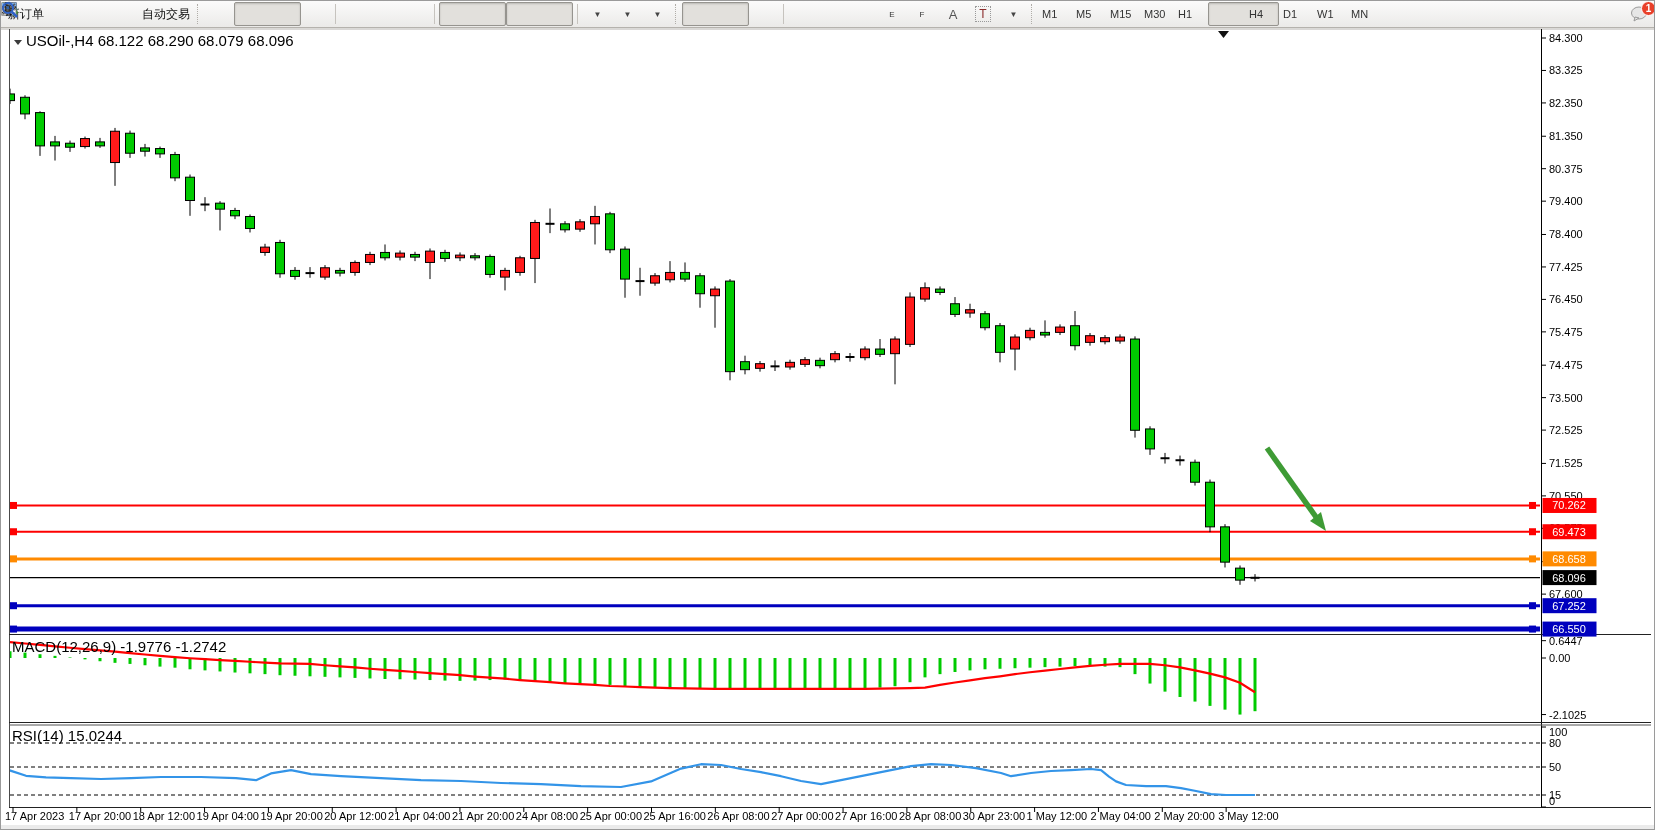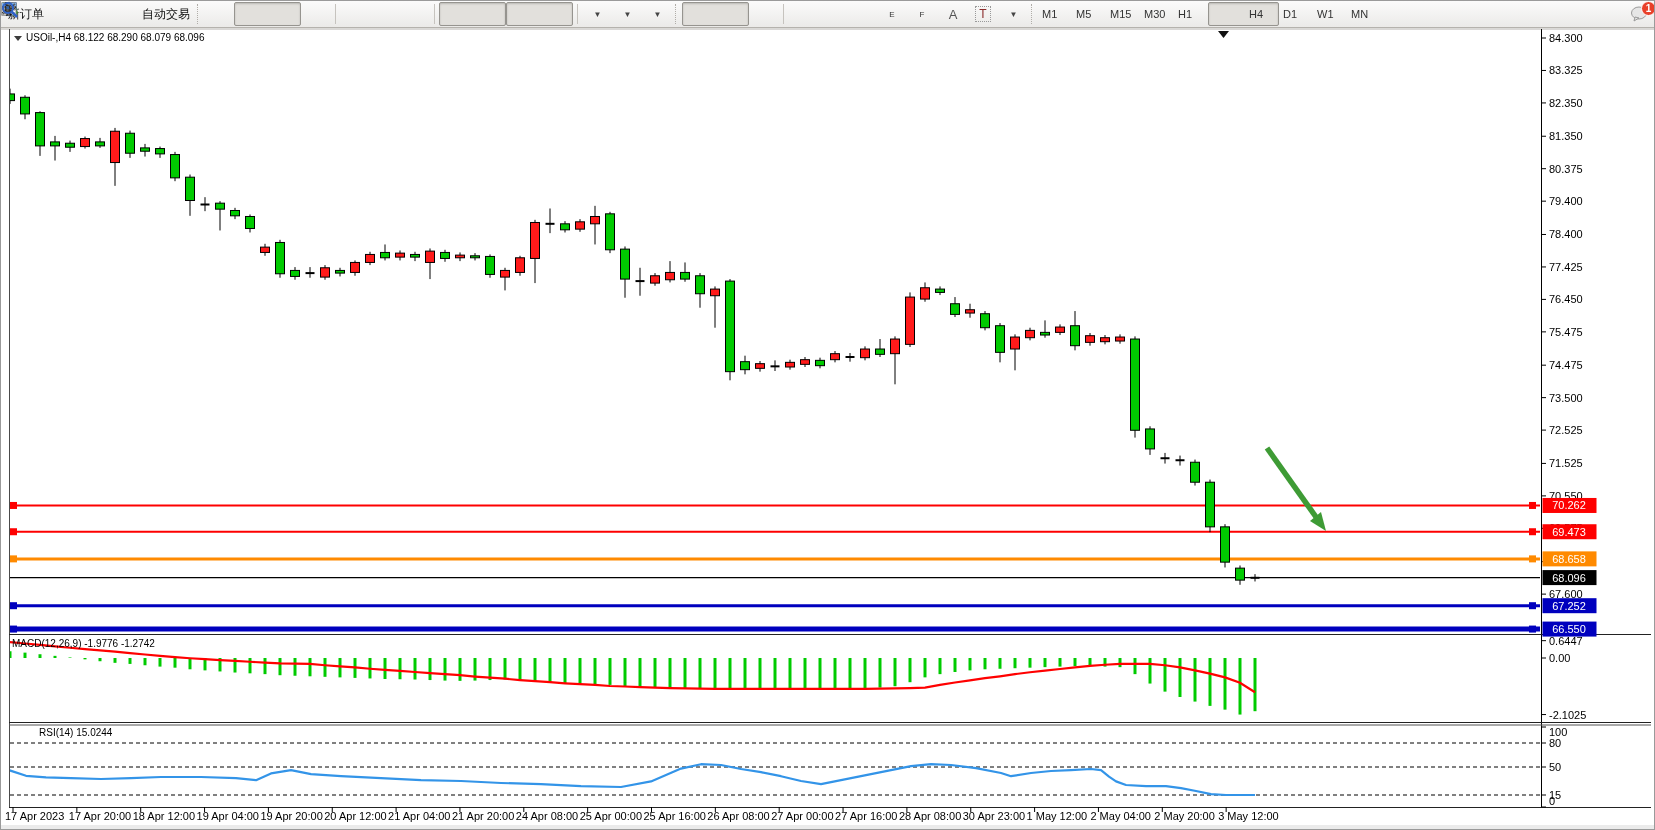--- a/index.html
+++ b/index.html
@@ -9,21 +9,21 @@
   .tbtn{height:22px;min-width:22px;display:flex;align-items:center;justify-content:center;border:1px solid transparent;border-radius:2px;padding:0 3px;font-size:12px;color:#1a1a1a;gap:3px;}
   .tbtn.pressed{background:#e2e0dc;border-color:#96948f;box-shadow:inset 0 1px 2px rgba(0,0,0,.18);padding-left:40px;}
   .tftxt{font-size:11px;color:#333;min-width:26px;}
   .sep{width:1px;height:20px;background:#c6c3be;margin:0 4px;}
   .grip{width:3px;height:20px;border-left:1px dotted #b0ada8;margin:0 3px;}
   .ddw{font-size:8px;color:#444;margin-left:1px;}
   .cn{font-size:12px;color:#111;}
   #rt-icons{margin-left:auto;display:flex;align-items:center;margin-right:6px;gap:6px;}
   .badge{position:absolute;top:-4px;right:-6px;background:#e8402a;color:#fff;font-size:10px;font-weight:bold;border-radius:8px;min-width:13px;height:13px;display:flex;align-items:center;justify-content:center;border:1px solid #fff;}
   
-  .ovl{position:absolute;font-size:10px;color:#000;white-space:nowrap;z-index:3;}
+  .ovl{position:absolute;font-size:15px;color:#000;white-space:nowrap;z-index:3;}
   .tri-dn{display:inline-block;width:0;height:0;border-left:4px solid transparent;border-right:4px solid transparent;border-top:5px solid #3c3c3c;margin-right:4px;vertical-align:middle;}
   svg{position:absolute;left:0;top:0;}
 </style>
 </head>
 <body>
 
 <div id="win">
 
   <div id="toolbar">
     <div class="tbtn">
@@ -640,15 +640,15 @@
       <rect x="1541.5" y="620.5749999999999" width="54" height="15" fill="#0000BE"></rect>
       <text x="1568" y="632.0749999999999" font-size="11" fill="#fff" font-family="&quot;Liberation Sans&quot;,sans-serif" text-anchor="middle">66.550</text>
       <rect x="1541.5" y="569.0931999999997" width="54" height="15" fill="#000000"></rect>
       <text x="1568" y="580.5931999999997" font-size="11" fill="#fff" font-family="&quot;Liberation Sans&quot;,sans-serif" text-anchor="middle">68.096</text>
       <line x1="1266" y1="447" x2="1315" y2="516" stroke="#3E9B35" stroke-width="5.5"></line>
       <polygon points="1325,530 1309,520 1320,511" fill="#3E9B35"></polygon>
     </svg>
 
   <div class="ovl" style="left:13px;top:31px;"><span class="tri-dn"></span><span>USOil-,H4  68.122 68.290 68.079 68.096</span></div>
   <div class="ovl" style="left:11px;top:637px;text-align:center;">MACD(12,26,9) -1.9776 -1.2742</div>
-  <div class="ovl" style="left:11px;top:726px;margin-left:27px;">RSI(14) 15.0244</div>
+  <div class="ovl" style="left:11px;top:726px;">RSI(14) 15.0244</div>
 
 </div>
 
 </body></html>

